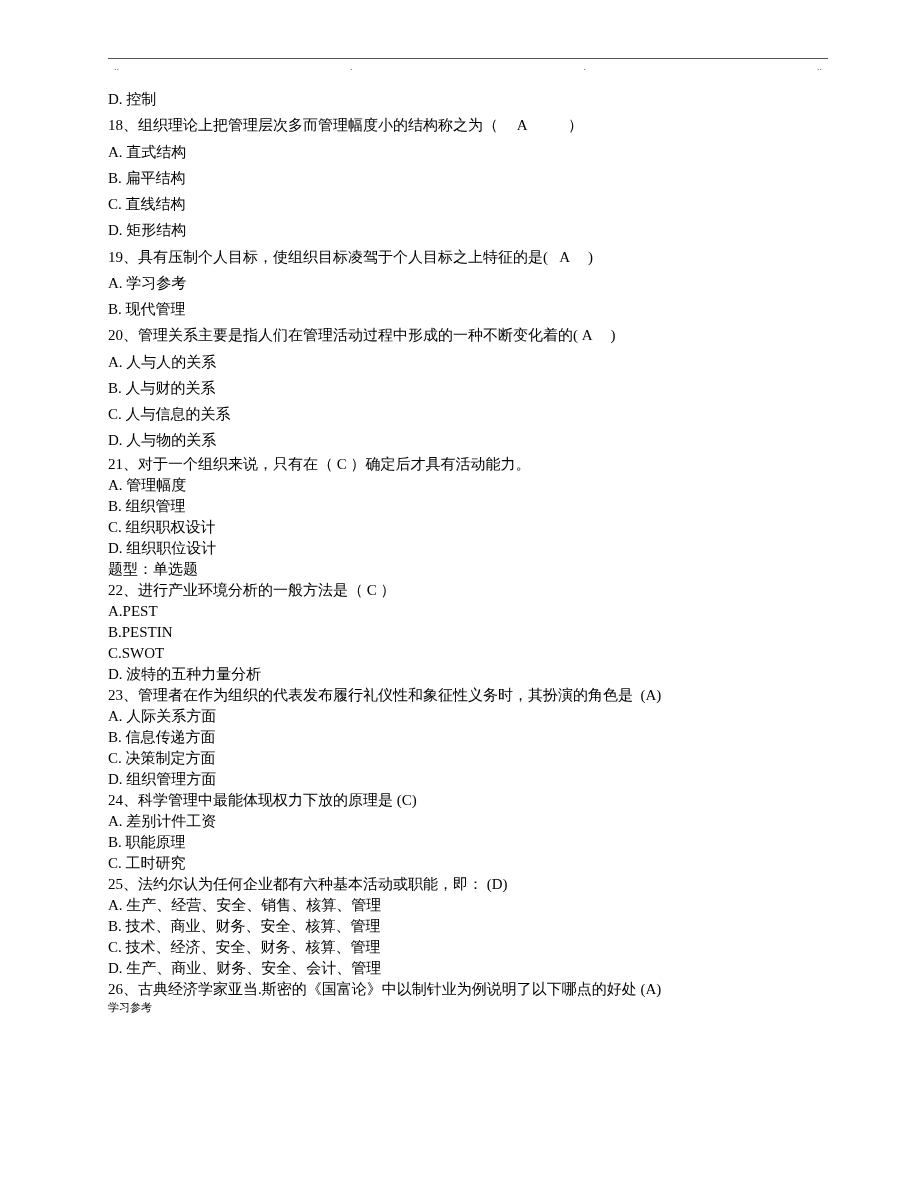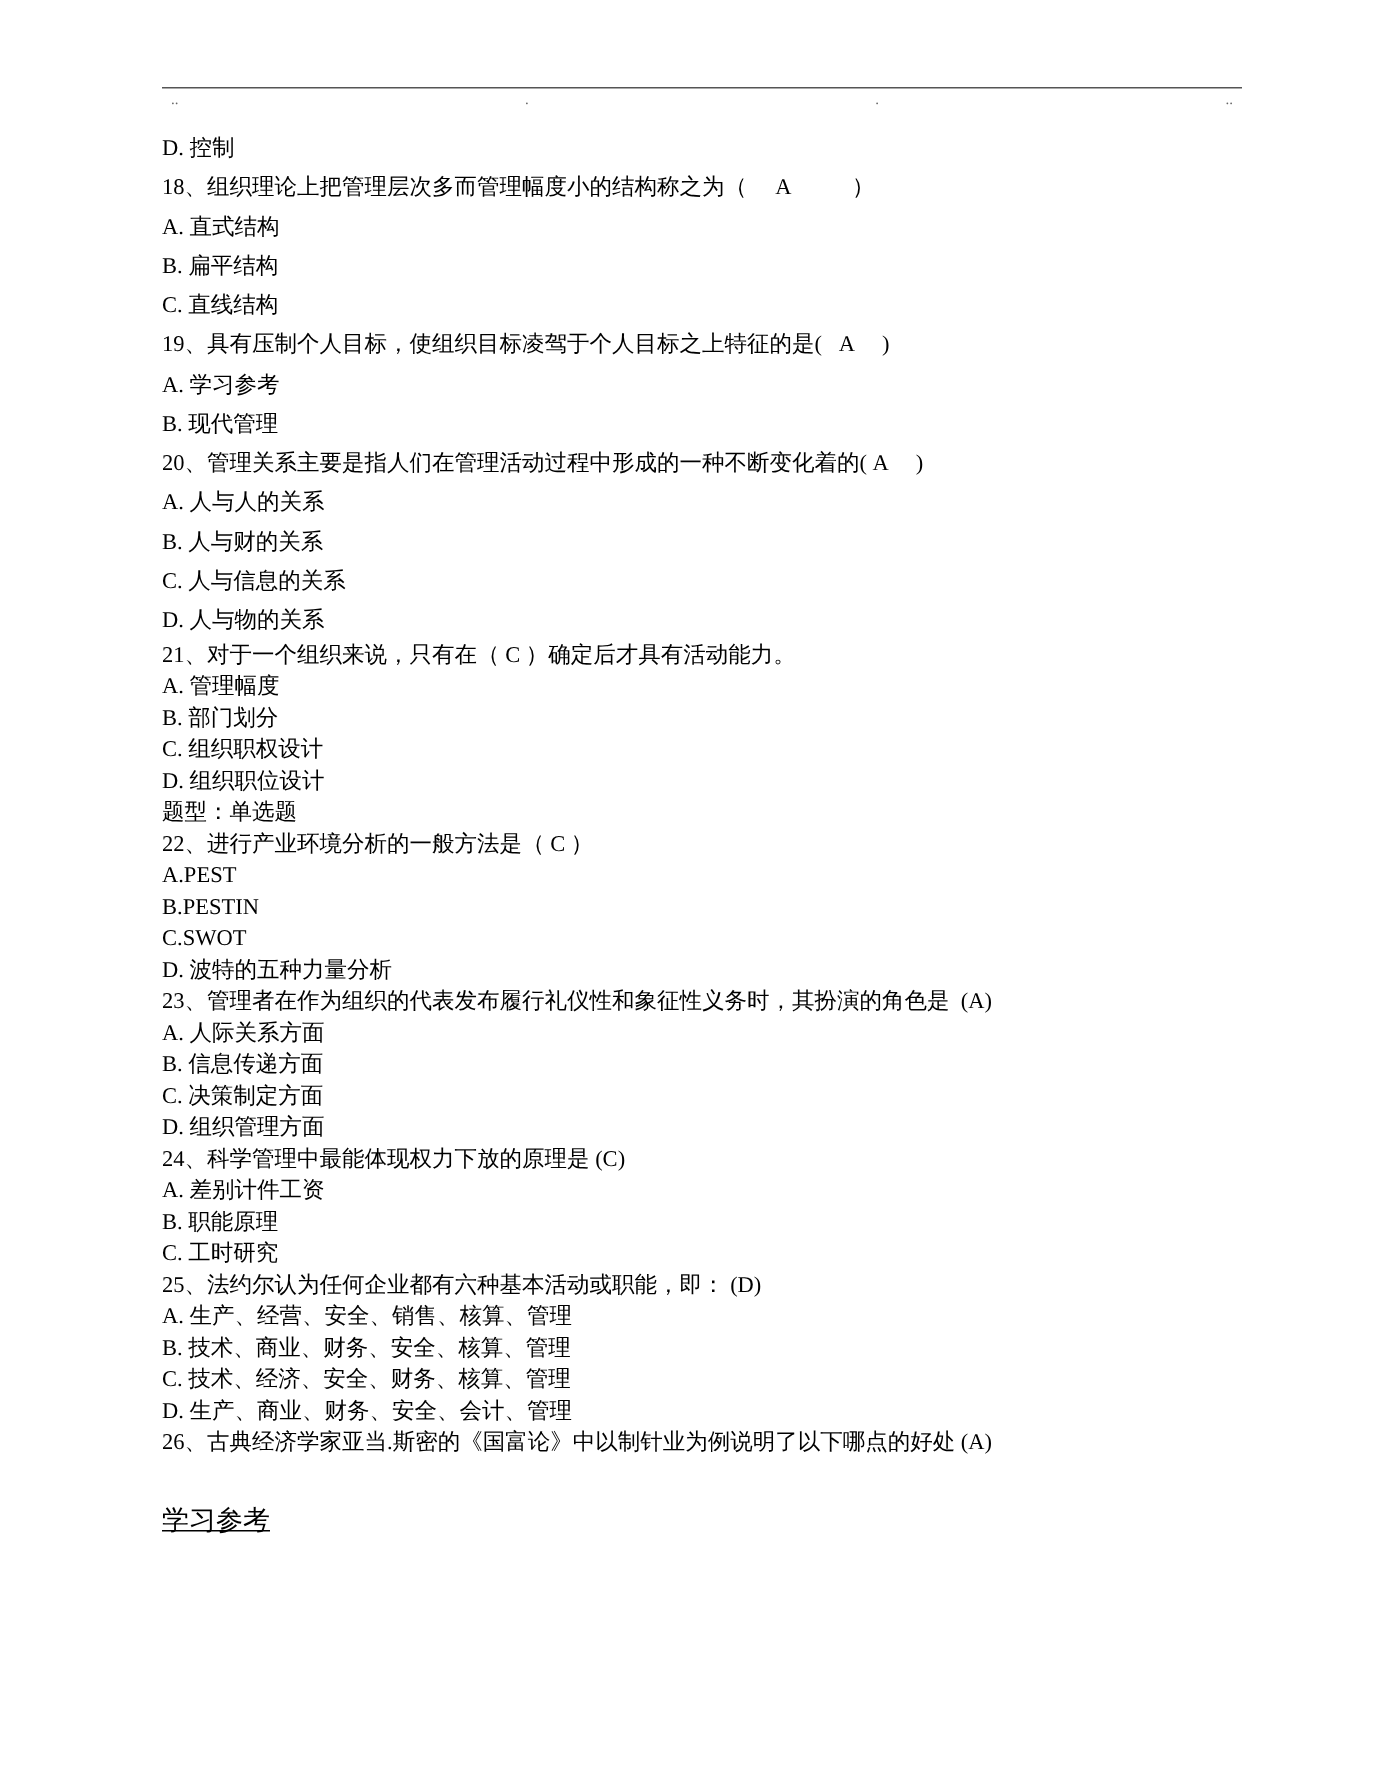--- a/index.html
+++ b/index.html
@@ -30,23 +30,21 @@
     padding: 0 6px;
   }
   .line {
     line-height: 1.75;
     white-space: pre-wrap;
   }
   .tight .line {
     line-height: 1.4;
   }
   .footer {
-    margin-top: 28px;
-    font-size: 18px;
-    text-decoration: underline;
+    font-size: 11px;
   }
 </style>
 </head>
 <body>
 
 <div class="page">
 
   <hr class="hr-line">
   <div class="dash-row">
     <span>..</span>
@@ -54,34 +52,35 @@
     <span>.</span>
     <span>..</span>
   </div>
 
   <div>
     <div class="line">D. 控制</div>
     <div class="line">18、组织理论上把管理层次多而管理幅度小的结构称之为（     A           ）</div>
     <div class="line">A. 直式结构</div>
     <div class="line">B. 扁平结构</div>
     <div class="line">C. 直线结构</div>
+    <div class="line">D. 矩形结构</div>
     <div class="line">19、具有压制个人目标，使组织目标凌驾于个人目标之上特征的是(   A     )</div>
     <div class="line">A. 学习参考</div>
     <div class="line">B. 现代管理</div>
     <div class="line">20、管理关系主要是指人们在管理活动过程中形成的一种不断变化着的( A     )</div>
     <div class="line">A. 人与人的关系</div>
     <div class="line">B. 人与财的关系</div>
     <div class="line">C. 人与信息的关系</div>
     <div class="line">D. 人与物的关系</div>
   </div>
 
   <div class="tight">
     <div class="line">21、对于一个组织来说，只有在（ C ）确定后才具有活动能力。</div>
     <div class="line">A. 管理幅度</div>
-    <div class="line">B. 部门划分</div>
+    <div class="line">B. 组织管理</div>
     <div class="line">C. 组织职权设计</div>
     <div class="line">D. 组织职位设计</div>
     <div class="line">题型：单选题</div>
     <div class="line">22、进行产业环境分析的一般方法是（ C ）</div>
     <div class="line">A.PEST</div>
     <div class="line">B.PESTIN</div>
     <div class="line">C.SWOT</div>
     <div class="line">D. 波特的五种力量分析</div>
     <div class="line">23、管理者在作为组织的代表发布履行礼仪性和象征性义务时，其扮演的角色是  (A)</div>
     <div class="line">A. 人际关系方面</div>

